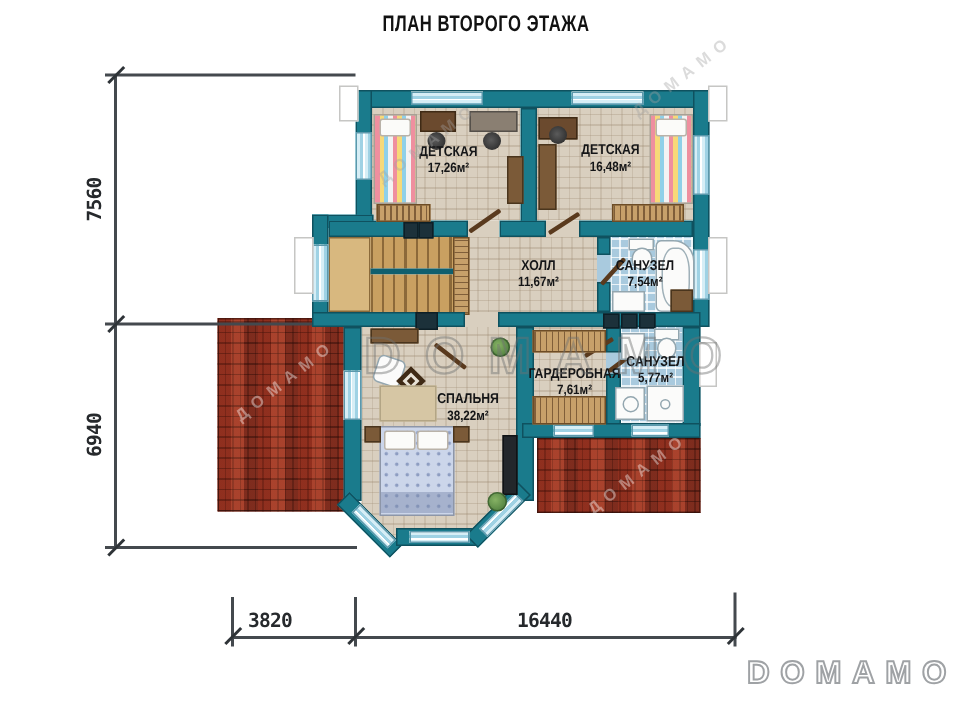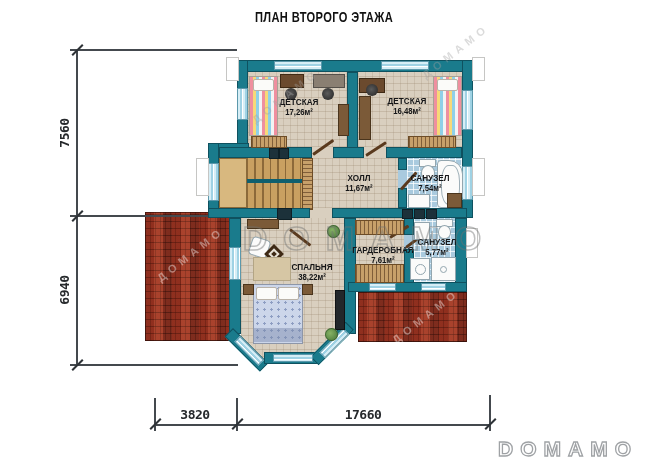--- a/index.html
+++ b/index.html
@@ -252,22 +252,22 @@
   <div class="dim vert" style="left:64px;top:133px;">7560</div>
   <div class="dim vert" style="left:64px;top:290px;">6940</div>
 
   <div class="dline" style="left:154px;top:424px;width:337px;height:2px;"></div>
   <div class="dline" style="left:154px;top:398px;width:2px;height:33px;"></div>
   <div class="dline" style="left:236px;top:398px;width:2px;height:33px;"></div>
   <div class="dline" style="left:489px;top:395px;width:2px;height:36px;"></div>
   <div class="slash" style="left:148px;top:423px;"></div>
   <div class="slash" style="left:230px;top:423px;"></div>
   <div class="slash" style="left:483px;top:423px;"></div>
-  <div class="dim horz" style="left:195px;top:422px;transform:translate(-50%,-100%);">3820</div>
-  <div class="dim horz" style="left:363px;top:422px;transform:translate(-50%,-100%);">17660</div>
+  <div class="dim horz" style="left:180px;top:422px;transform:translate(-50%,-100%);">3820</div>
+  <div class="dim horz" style="left:363px;top:422px;transform:translate(-50%,-100%);">16440</div>
 
   <div class="wm-center">DOMAMO</div>
   <div class="wm-logo">DOMAMO</div>
   <div class="wm-diag lt" style="left:150px;top:248px;">ДОМАМО</div>
   <div class="wm-diag" style="left:245px;top:90px;">ДОМАМО</div>
   <div class="wm-diag" style="left:415px;top:45px;">ДОМАМО</div>
   <div class="wm-diag lt" style="left:385px;top:310px;">ДОМАМО</div>
 
 </div>
 

